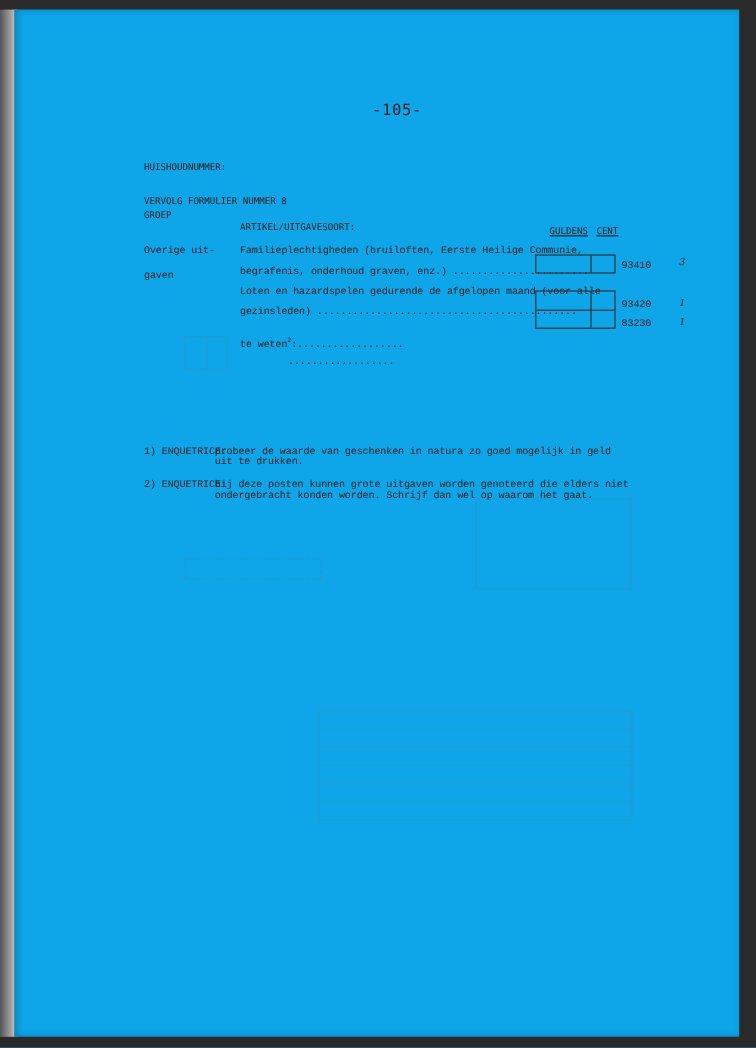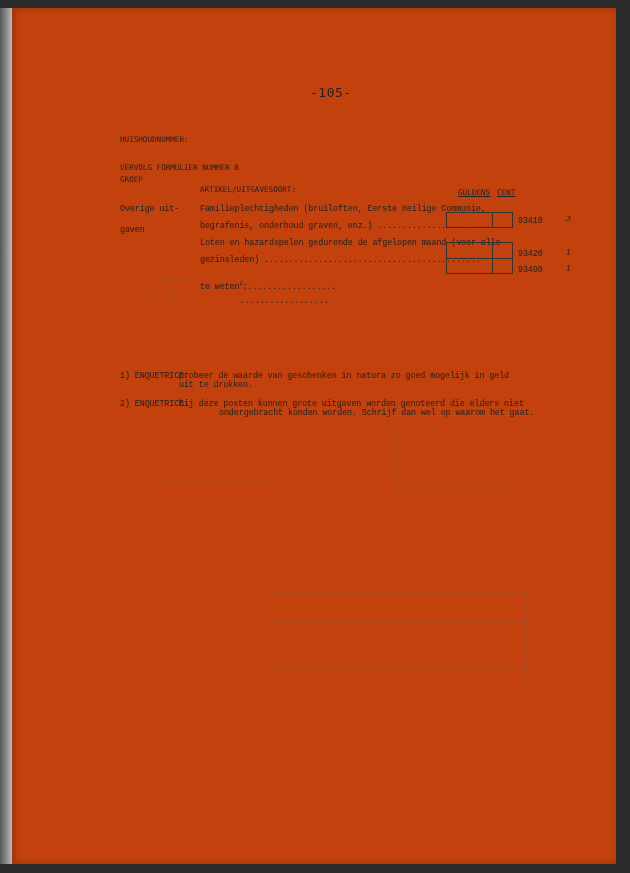--- a/index.html
+++ b/index.html
@@ -4,21 +4,21 @@
 <style>
   html, body { margin: 0; padding: 0; }
   body {
     width: 630px; height: 873px; position: relative; overflow: hidden;
     background: #2a2a2a;
     font-family: "DejaVu Sans Mono", "Liberation Mono", monospace;
     color: #222;
   }
   .page {
     position: absolute; left: 12px; top: 8px; width: 604px; height: 856px;
-    background: #c2410c;
+    background: #0ea5e9;
     box-shadow: inset 2px 0 6px rgba(0,0,0,0.25);
   }
   .binding {
     position: absolute; left: 0; top: 8px; width: 14px; height: 856px;
     background: linear-gradient(to right, #555, #9a9a9a 60%, #cfcfcf);
   }
   .t { position: absolute; white-space: pre; font-size: 8.4px; letter-spacing: -0.1px; line-height: 1; }
   .serif { font-family: "Liberation Mono", monospace; }
   .pagenum { font-size: 13px; letter-spacing: 0.5px; }
   .caps { font-size: 7.6px; letter-spacing: 0; }
@@ -73,26 +73,26 @@
 
   <div class="t serif" style="left:188px;top:231px;">Loten en hazardspelen gedurende de afgelopen maand (voor alle</div>
   <div class="t serif" style="left:188px;top:248px;">gezinsleden) ............................................</div>
 
   <div class="box" style="left:434px;top:234px;width:67px;height:32px;">
     <div class="vdiv" style="left:45px;"></div>
     <div class="hdiv" style="top:15px;"></div>
   </div>
   <div class="t serif" style="left:506px;top:242px;">93420</div>
   <div class="t hand" style="left:554px;top:241px;">1</div>
-  <div class="t serif" style="left:506px;top:258px;">93490</div>
+  <div class="t serif" style="left:506px;top:258px;">83230</div>
   <div class="t hand" style="left:554px;top:257px;">1</div>
 
   <div class="t serif" style="left:188px;top:273px;"><span>te weten</span><span class="sup">2</span><span>:..................</span></div>
   <div class="t serif" style="left:228px;top:289px;">..................</div>
 
   <div class="t serif" style="left:108px;top:364px;">1) ENQUETRICE:</div>
   <div class="t serif" style="left:167px;top:364px;">probeer de waarde van geschenken in natura zo goed mogelijk in geld</div>
   <div class="t serif" style="left:167px;top:373px;">uit te drukken.</div>
 
   <div class="t serif" style="left:108px;top:392px;">2) ENQUETRICE:</div>
   <div class="t serif" style="left:167px;top:392px;">bij deze posten kunnen grote uitgaven worden genoteerd die elders niet</div>
-  <div class="t serif" style="left:167px;top:401px;margin-left:40px;">ondergebracht konden worden. Schrijf dan wel op waarom het gaat.</div>
+  <div class="t serif" style="left:167px;top:401px;">ondergebracht konden worden. Schrijf dan wel op waarom het gaat.</div>
 </div>
 
 </body></html>

